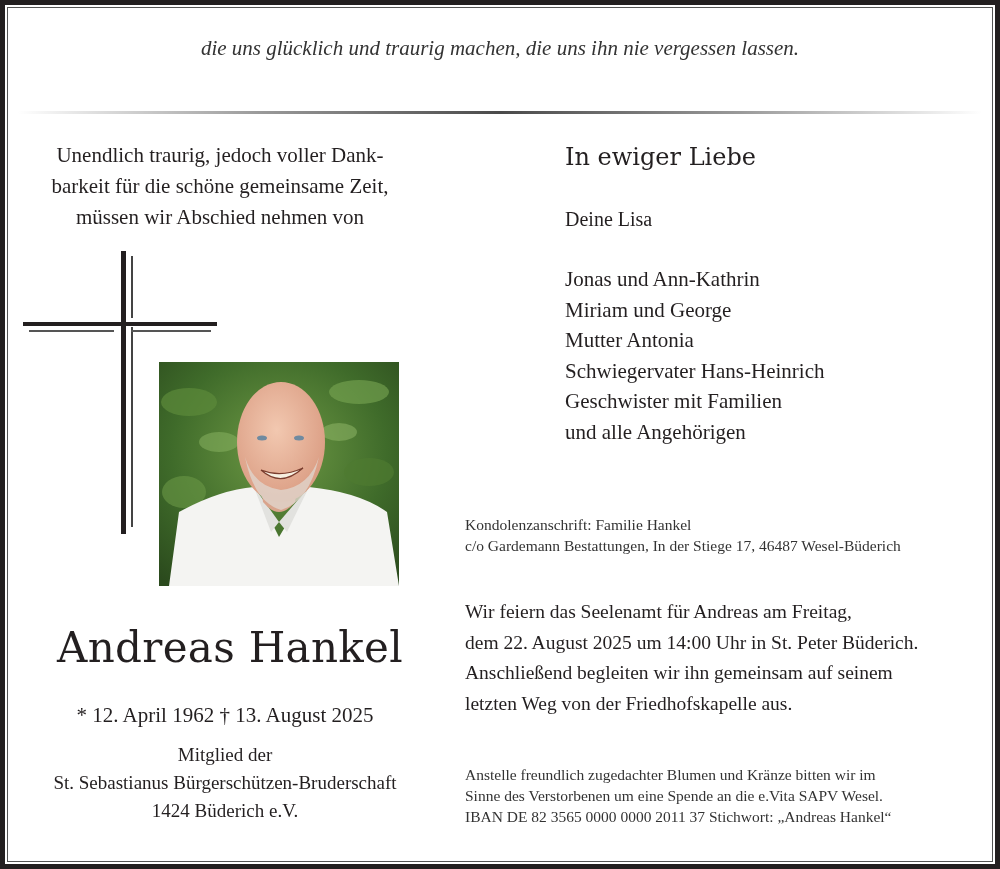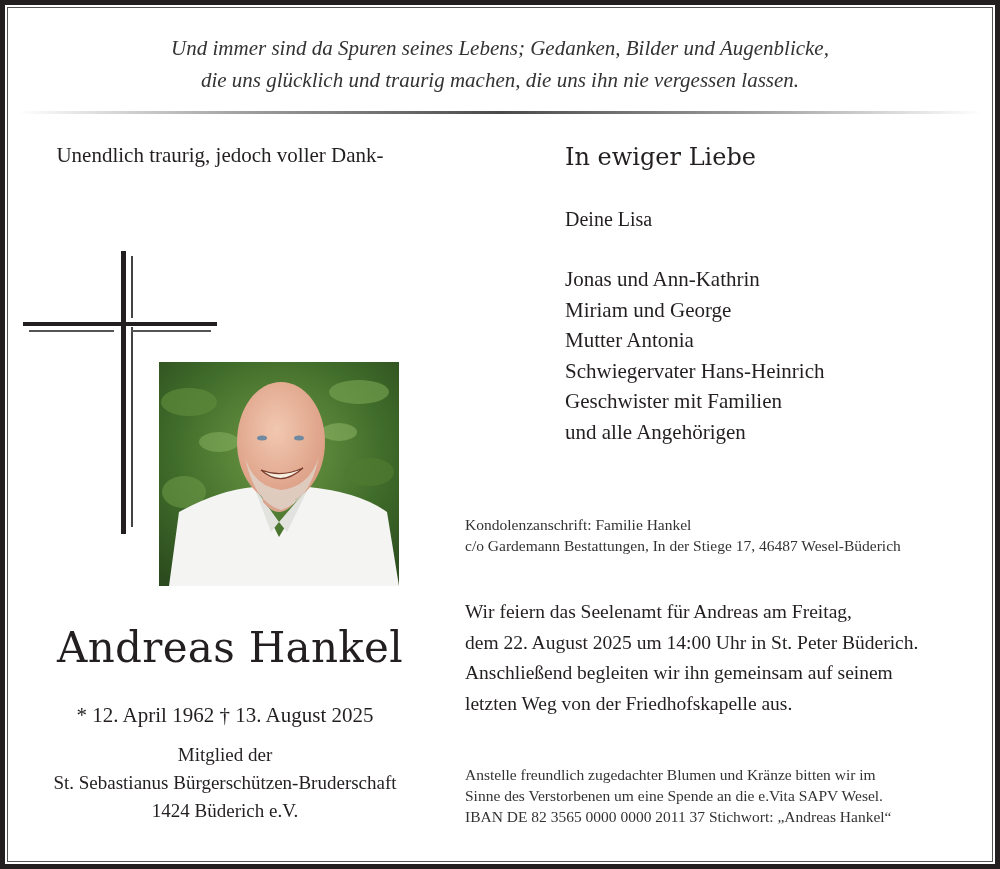--- a/index.html
+++ b/index.html
@@ -38,28 +38,29 @@
   .donation { position:absolute; left:465px; top:764px; font-family:"Liberation Serif",serif;
          font-size:15.5px; line-height:21px; color:#333; white-space:nowrap; }
 </style>
 </head>
 <body>
 
 <div class="frame-outer"></div>
 <div class="frame-inner"></div>
 
 <div class="motto">
-  <div>Und immer sind da Spuren seines Lebens; Gedanken, Bilder und Augenblicke,</div>
   <div>die uns glücklich und traurig machen, die uns ihn nie vergessen lassen.</div>
 </div>
 
 <div class="divider"></div>
 
 <div class="intro">
   <div>Unendlich traurig, jedoch voller Dank-</div>
+  <div>barkeit für die schöne gemeinsame Zeit,</div>
+  <div>müssen wir Abschied nehmen von</div>
 </div>
 
 <div class="cross">
   <svg width="200" height="285" viewBox="0 0 200 285">
 
     <rect x="98" y="0" width="5" height="283" fill="#231f20"></rect>
 
     <rect x="108" y="5" width="2" height="62" fill="#444"></rect>
     <rect x="108" y="76" width="2" height="200" fill="#444"></rect>
 

